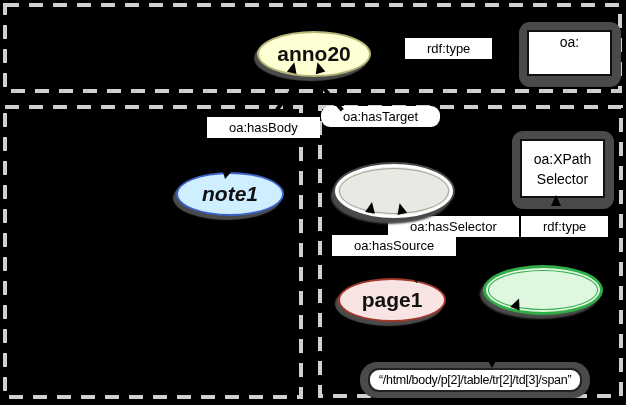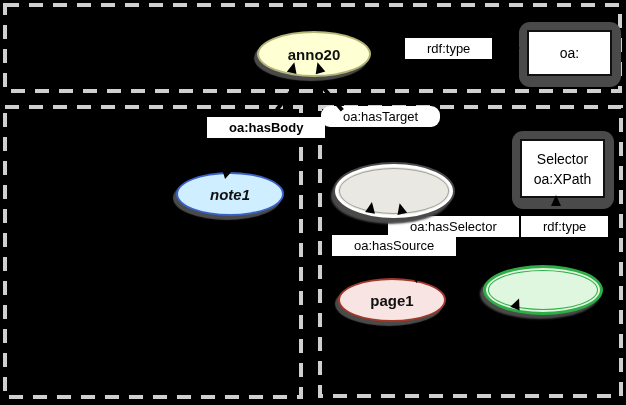--- a/index.html
+++ b/index.html
@@ -12,21 +12,21 @@
 
   
   .edge-label{
     position:absolute;background:var(--label-bg,#fff);color:var(--label-text,#000);
     font-size:13px;line-height:15px;padding:3px 22px;white-space:nowrap;
   }
 
   
   .ellipse-node{
     position:absolute;border-radius:50%;display:flex;align-items:center;justify-content:center;
-    font-weight:bold;font-size:15px;color:#111;
+    font-weight:bold;font-size:21px;color:#111;
     box-shadow:-3px 4px 1px var(--shadow,#4a4a4a);
   }
   .anno-node{background:var(--anno-fill,#ffffd4);border:2px solid var(--anno-border,#b5b578);}
   .note-node{background:var(--note-fill,#cfeeff);border:2px solid var(--note-border,#3a62c8);font-style:italic;}
   .page-node{background:var(--page-fill,#f8e4e2);border:2px solid var(--page-border,#a2382a);}
 
   
   .blank-node{position:absolute;border-radius:50%;}
   .blank-node .inner-ring{position:absolute;border-radius:50%;}
   .target-blank{
@@ -73,21 +73,21 @@
 
 <div id="canvas">
 
   <svg id="region-borders" viewBox="0 0 626 405">
     <rect class="dashed-rect" x="5" y="5" width="615" height="86"></rect>
     <rect class="dashed-rect" x="5" y="107" width="296" height="290"></rect>
     <rect class="dashed-rect" x="320" y="107" width="301" height="289"></rect>
   </svg>
 
   <div class="edge-label" style="left:405px;top:38px;">rdf:type</div>
-  <div class="edge-label" style="left:207px;top:117px;font-weight:bold;">oa:hasBody</div>
+  <div class="edge-label" style="left:207px;top:117px;">oa:hasBody</div>
   <div class="edge-label" style="left:321px;top:106px;border-radius:9px;">oa:hasTarget</div>
   <div class="edge-label" style="left:388px;top:216px;">oa:hasSelector</div>
   <div class="edge-label" style="left:521px;top:216px;">rdf:type</div>
   <div class="edge-label" style="left:332px;top:235px;">oa:hasSource</div>
 
   <div class="ellipse-node anno-node" style="left:257px;top:31px;width:110px;height:42px;">
     <span>anno20</span>
   </div>
   <div class="ellipse-node note-node" style="left:176px;top:172px;width:104px;height:40px;">
     <span>note1</span>
@@ -97,31 +97,34 @@
   </div>
 
   <div class="blank-node target-blank" style="left:335px;top:164px;width:112px;height:48px;">
     <div class="inner-ring"></div>
   </div>
   <div class="blank-node selector-blank" style="left:483px;top:265px;width:114px;height:44px;">
     <div class="inner-ring"></div>
   </div>
 
   <div class="class-node" style="left:519px;top:22px;">
-    <div class="class-inner" style="width:81px;height:42px;">
+    <div class="class-inner" style="width:81px;height:42px;justify-content:space-between;">
       <span>oa:</span>
     </div>
   </div>
   <div class="class-node" style="left:512px;top:131px;">
     <div class="class-inner" style="width:81px;height:55px;">
+      <span>oa:XPath</span>
       <span>Selector</span>
-      <span>oa:XPath</span>
     </div>
   </div>
 
+  <div class="pill-node" style="left:360px;top:362px;">
+    <div class="pill-inner">“/html/body/p[2]/table/tr[2]/td[3]/span”</div>
+  </div>
 
   <div class="notch notch-up" style="left:288px;top:62px;transform:rotate(14deg);"></div>
   <div class="notch notch-up" style="left:314px;top:62px;transform:rotate(-16deg);"></div>
   <div class="notch notch-down" style="left:221px;top:170px;transform:rotate(12deg);"></div>
   <div class="notch notch-up" style="left:366px;top:202px;transform:rotate(10deg);"></div>
   <div class="notch notch-up" style="left:396px;top:203px;transform:rotate(-14deg);"></div>
   <div class="notch notch-up" style="left:512px;top:298px;transform:rotate(22deg);"></div>
   <div class="notch notch-down" style="left:411px;top:274px;transform:rotate(-10deg);"></div>
   <div class="notch notch-down" style="left:487px;top:359px;"></div>
   <div class="notch arrow-right" style="left:510px;top:42px;"></div>

